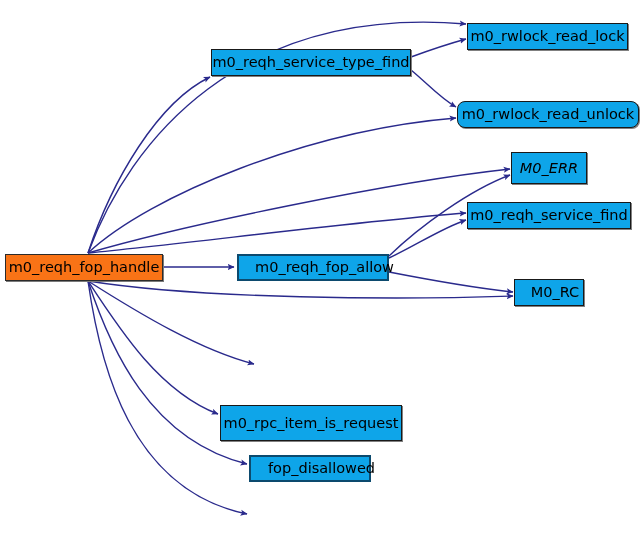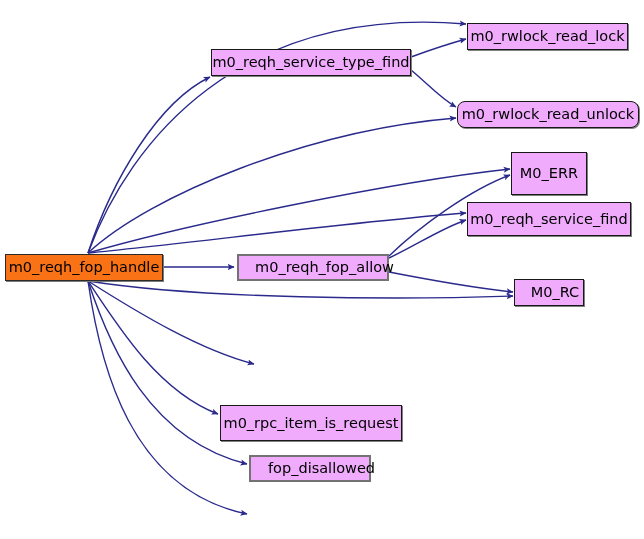--- a/index.html
+++ b/index.html
@@ -25,35 +25,35 @@
   .node {
     position: absolute;
     box-sizing: border-box;
     display: flex;
     align-items: center;
     justify-content: center;
     font-size: 14.5px;
     line-height: 1;
     color: #000000;
     white-space: nowrap;
-    background: #f0abfc;
+    background: #0ea5e9;
     border: 1px solid #000000;
     letter-spacing: 0px;
   }
   .node.root {
     background: #f97316;
     border: 1px solid #2b2b2b;
     box-shadow: 1px 1px 0 0 #7a7a7a;
   }
   .node.black {
     border: 1px solid #191919;
     box-shadow: 1px 1px 0 0 #808080;
   }
   .node.red {
-    border: 2px solid #737373;
+    border: 2px solid #0c4a6e;
     box-shadow: none;
     padding-left: 23px;
   }
   .node-label {
     display: block;
     pointer-events: none;
   }
 </style>
 </head>
 <body>
@@ -87,24 +87,24 @@
     </div>
     <div class="node black" style="left: 211px; top: 49px; width: 200px; height: 27px;">
       <span class="node-label">m0_reqh_service_type_find</span>
     </div>
     <div class="node black" style="left: 467px; top: 23px; width: 161px; height: 27px;">
       <span class="node-label">m0_rwlock_read_lock</span>
     </div>
     <div class="node black" style="left: 457px; top: 101px; width: 182px; height: 27px; border-radius: 8px;">
       <span class="node-label">m0_rwlock_read_unlock</span>
     </div>
-    <div class="node black" style="left: 511px; top: 152px; width: 76px; height: 43px;">
+    <div class="node black" style="left: 511px; top: 152px; width: 76px; height: 32px; font-style: italic;">
       <span class="node-label">M0_ERR</span>
     </div>
-    <div class="node black" style="left: 467px; top: 202px; width: 164px; height: 34px;">
+    <div class="node black" style="left: 467px; top: 202px; width: 164px; height: 27px;">
       <span class="node-label">m0_reqh_service_find</span>
     </div>
     <div class="node red" style="left: 237px; top: 254px; width: 152px; height: 27px;">
       <span class="node-label">m0_reqh_fop_allow</span>
     </div>
     <div class="node black" style="left: 514px; top: 279px; width: 70px; height: 27px; padding-left: 12px;">
       <span class="node-label">M0_RC</span>
     </div>
     <div class="node black" style="left: 220px; top: 405px; width: 182px; height: 36px;">
       <span class="node-label">m0_rpc_item_is_request</span>

